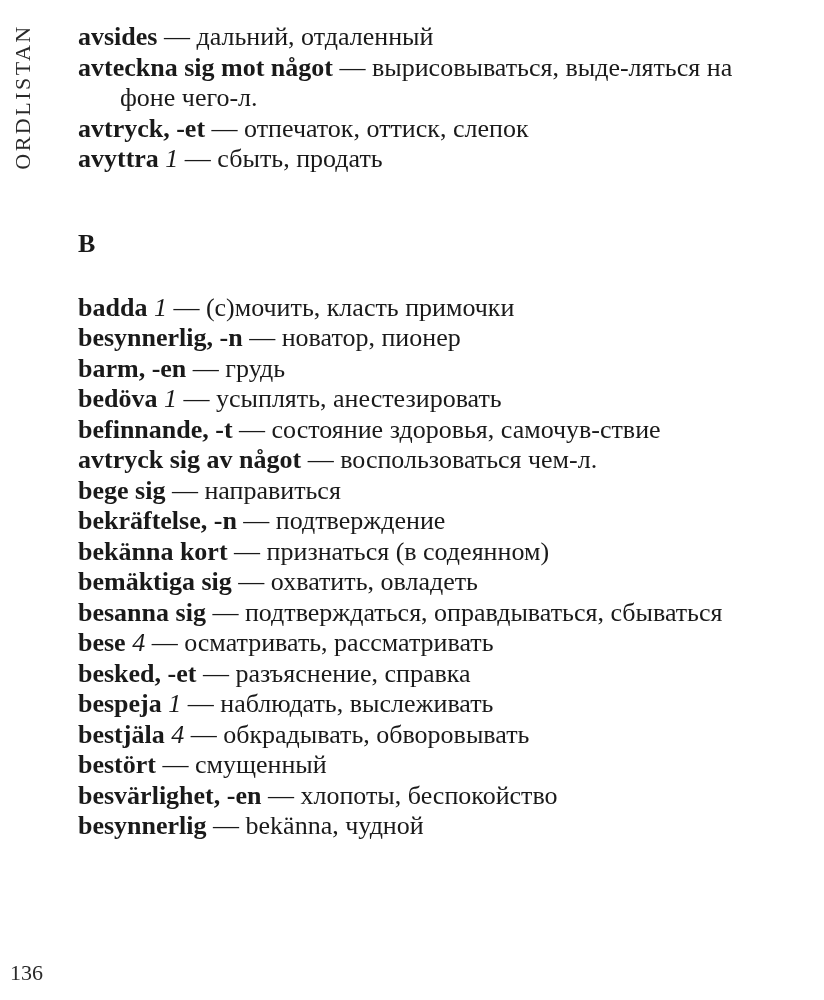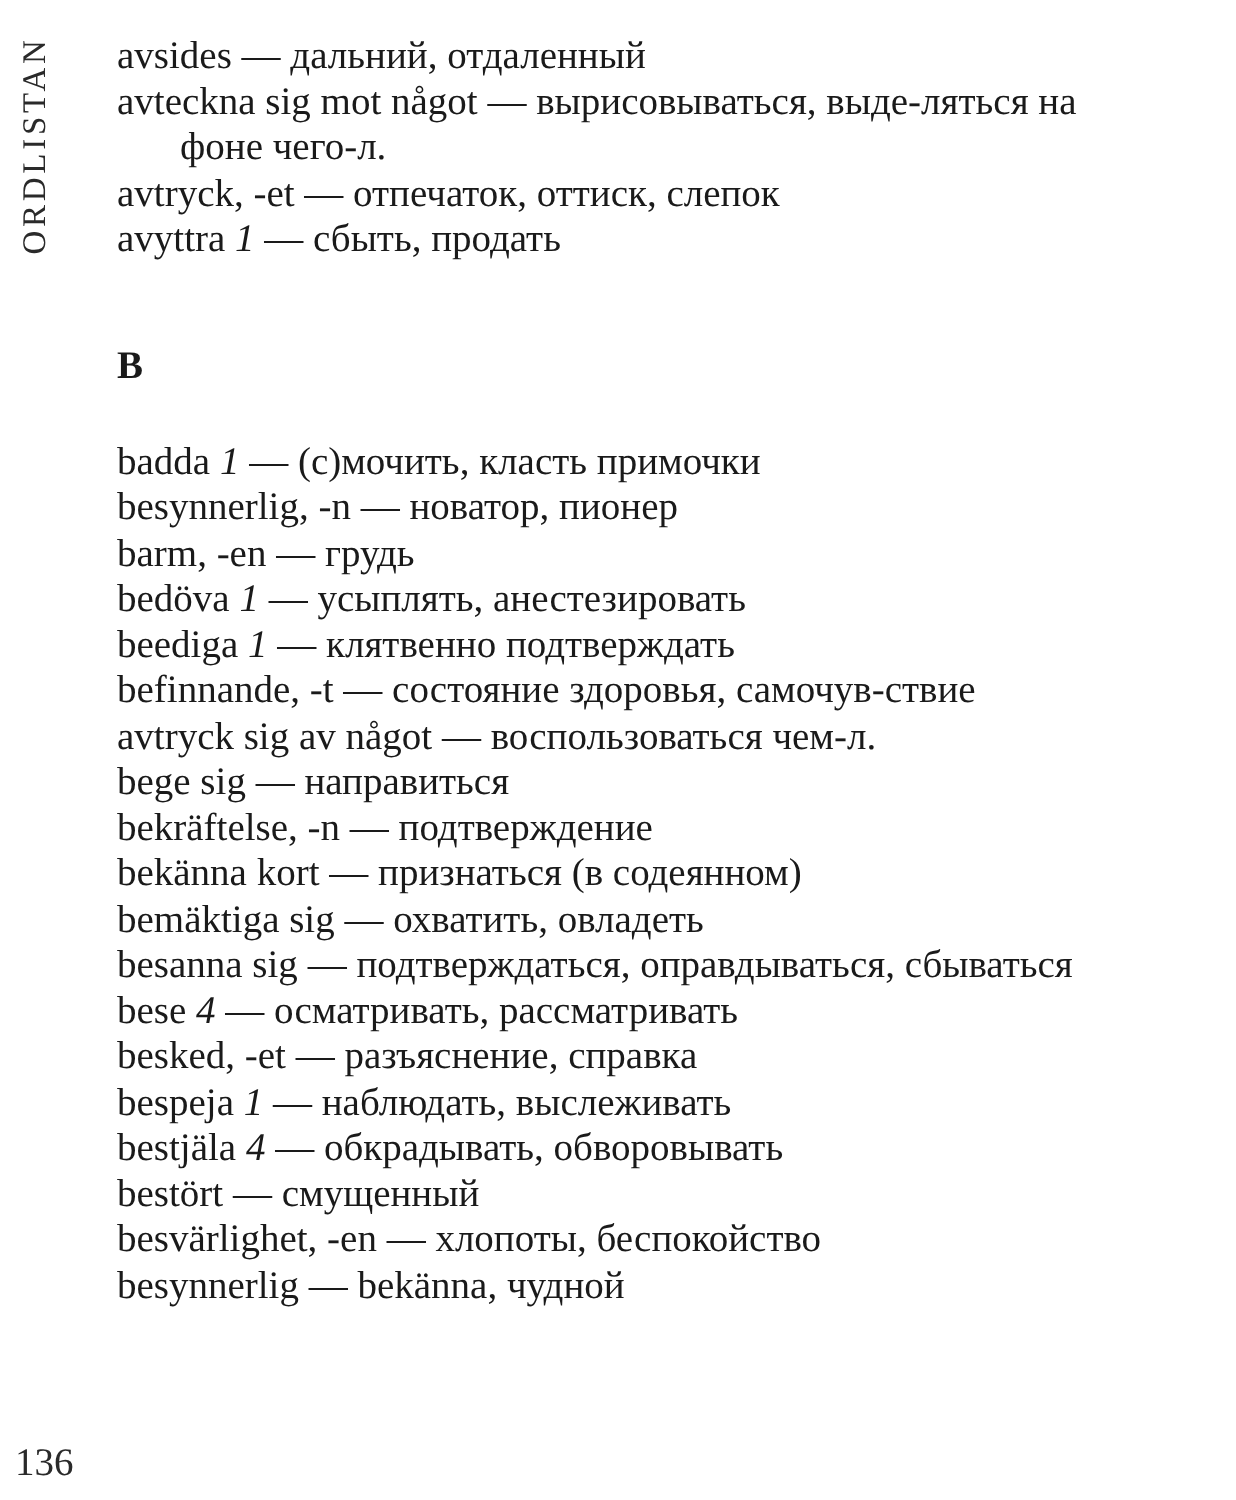--- a/index.html
+++ b/index.html
@@ -39,35 +39,35 @@
     top: 22px;
     width: 700px;
   }
   .entry {
     font-size: 26px;
     line-height: 30.5px;
     padding-left: 42px;
     text-indent: -42px;
     margin: 0;
   }
-  .hw { font-weight: normal; }
+  .hw { font-weight: bold; }
   .gram { font-style: italic; }
   .gap-after-a { height: 54px; }
   .letter-heading {
     font-size: 26px;
     font-weight: bold;
     line-height: 30px;
     margin: 0;
   }
   .gap-after-letter { height: 34px; }
   .page-number {
     position: absolute;
     left: 10px;
     top: 960px;
-    font-size: 26px;
+    font-size: 22px;
     color: #2a2a2a;
   }
 </style>
 </head>
 <body>
 
 <div class="side-label">
   <span>ORDLISTAN</span>
 </div>
 
@@ -79,21 +79,20 @@
       <p class="entry"><span class="hw">avyttra</span><span class="gram"> 1</span><span> — </span><span>сбыть, продать</span></p>
     </div>
   <div class="gap-after-a"></div>
   <p class="letter-heading">B</p>
   <div class="gap-after-letter"></div>
   <div id="section-b">
       <p class="entry"><span class="hw">badda</span><span class="gram"> 1</span><span> — </span><span>(с)мочить, класть примочки</span></p>
       <p class="entry"><span class="hw">besynnerlig, -n</span><span class="gram"></span><span> — </span><span>новатор, пионер</span></p>
       <p class="entry"><span class="hw">barm, -en</span><span class="gram"></span><span> — </span><span>грудь</span></p>
       <p class="entry"><span class="hw">bedöva</span><span class="gram"> 1</span><span> — </span><span>усыплять, анестезировать</span></p>
-      <p class="entry"><span class="hw">beediga</span><span class="gram"> 1</span><span> — </span><span>клятвенно подтверждать</span></p>
       <p class="entry"><span class="hw">befinnande, -t</span><span class="gram"></span><span> — </span><span>состояние здоровья, самочув-ствие</span></p>
       <p class="entry"><span class="hw">avtryck sig av något</span><span class="gram"></span><span> — </span><span>воспользоваться чем-л.</span></p>
       <p class="entry"><span class="hw">bege sig</span><span class="gram"></span><span> — </span><span>направиться</span></p>
       <p class="entry"><span class="hw">bekräftelse, -n</span><span class="gram"></span><span> — </span><span>подтверждение</span></p>
       <p class="entry"><span class="hw">bekänna kort</span><span class="gram"></span><span> — </span><span>признаться (в содеянном)</span></p>
       <p class="entry"><span class="hw">bemäktiga sig</span><span class="gram"></span><span> — </span><span>охватить, овладеть</span></p>
       <p class="entry"><span class="hw">besanna sig</span><span class="gram"></span><span> — </span><span>подтверждаться, оправдываться, сбываться</span></p>
       <p class="entry"><span class="hw">bese</span><span class="gram"> 4</span><span> — </span><span>осматривать, рассматривать</span></p>
       <p class="entry"><span class="hw">besked, -et</span><span class="gram"></span><span> — </span><span>разъяснение, справка</span></p>
       <p class="entry"><span class="hw">bespeja</span><span class="gram"> 1</span><span> — </span><span>наблюдать, выслеживать</span></p>

